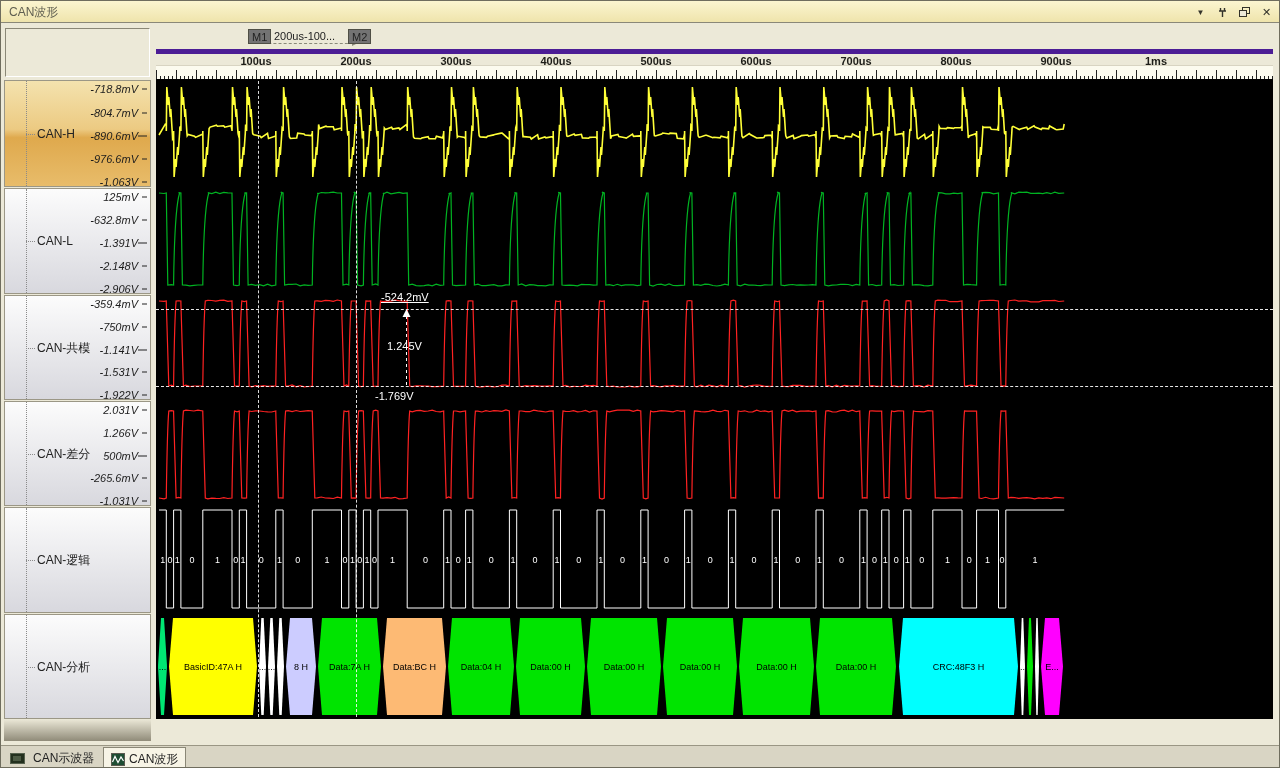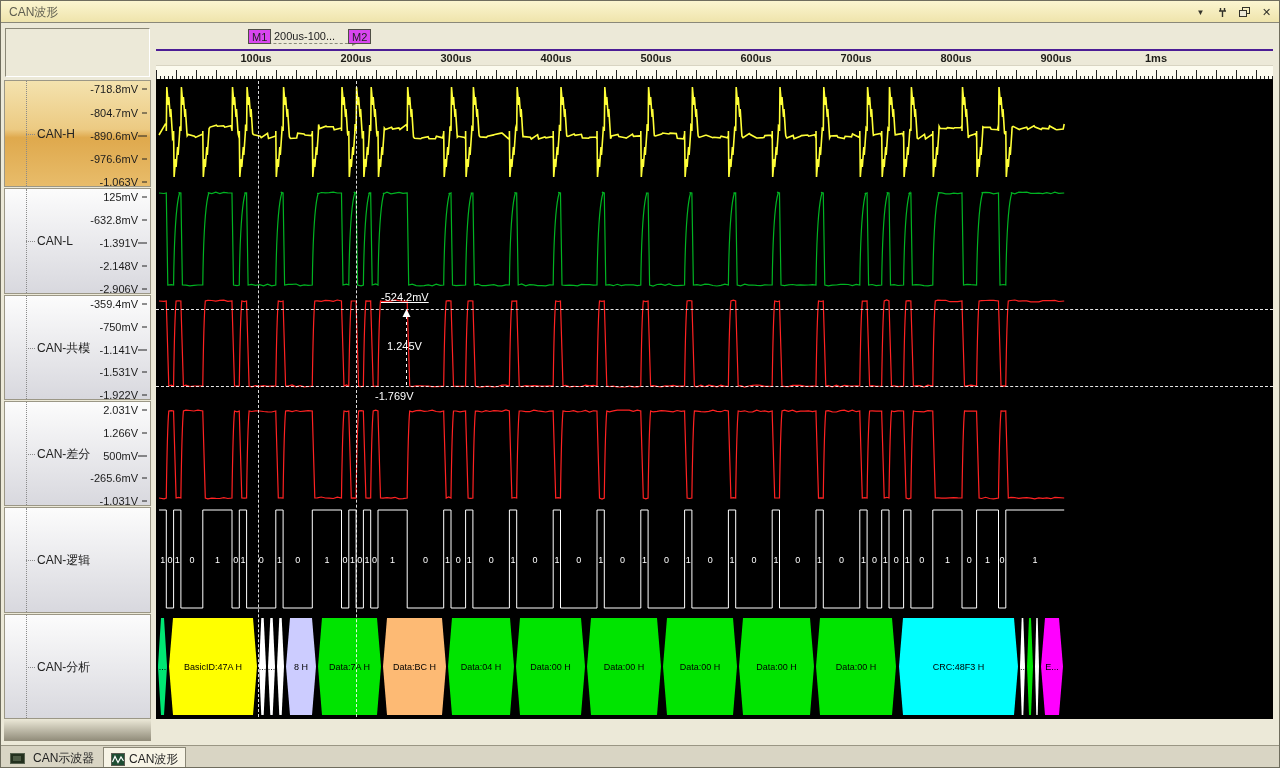--- a/index.html
+++ b/index.html
@@ -18,34 +18,34 @@
   #sidebar{position:absolute;left:2px;top:25px;width:150px;height:716px;background:#ECE9D8;}
   #sbtopbox{position:absolute;left:2px;top:2px;width:145px;height:49px;background:#ECE9D8;
     border:1px solid;border-color:#8a8776 #fff #fff #8a8776;}
   .chrow{position:absolute;left:1px;width:147px;border:1px solid #9b9786;
     background:linear-gradient(#fcfcfc,#d8d8de);}
   .chrow.sel{background:linear-gradient(#f4e2ae 0%,#ecca82 46%,#dfa94d 54%,#e8bc6a 100%);}
   .chrow .nm{position:absolute;left:32px;top:50%;transform:translateY(-50%);
     font-size:12px;color:#222;white-space:nowrap;}
   .chrow .tree{position:absolute;left:21px;top:0;bottom:0;border-left:1px dotted #8a8a8a;}
   .chrow .treeh{position:absolute;left:21px;width:9px;top:50%;border-top:1px dotted #8a8a8a;}
-  .scl{position:absolute;right:12px;font-size:11px;color:#1c1c1c;transform:translateY(-50%);white-space:nowrap;}
+  .scl{position:absolute;right:12px;font-size:11px;color:#1c1c1c;transform:translateY(-50%);white-space:nowrap;font-style:italic;}
   .stick{position:absolute;right:3px;height:1px;background:#222;transform:translateY(-50%);}
   #sbbottom{position:absolute;left:1px;top:693px;width:147px;height:22px;
     background:linear-gradient(#ece9d8,#908b79);}
   
   #cursorbar{position:absolute;left:155px;top:27px;width:1117px;height:20px;background:#ECE9D8;}
-  .mbox{position:absolute;top:1px;height:15px;padding:0 3px;background:#d946ef;
+  .mbox{position:absolute;top:1px;height:15px;padding:0 3px;background:#737373;
     border:1px solid #4f4f45;font-size:11px;line-height:14px;color:#222;}
   #mdelta{position:absolute;top:1px;font-size:11px;line-height:15px;color:#222;}
   #mdash{position:absolute;top:15px;border-top:1px dashed #8a8a7a;}
   #marrow{position:absolute;width:0;height:0;border-left:6px solid #8a8a7a;
     border-top:3px solid transparent;border-bottom:3px solid transparent;}
   #tlabels{position:absolute;left:155px;top:48px;width:1117px;height:19px;background:#ECE9D8;
-    border-top:2px solid #4c1d95;}
+    border-top:5px solid #4c1d95;}
   .tlab{position:absolute;top:1px;font-size:11px;font-weight:bold;color:#1d1d18;transform:translateX(-50%);}
   #ruler{position:absolute;left:155px;top:64px;width:1117px;height:14px;background:#FCFBEF;
     border-top:1px solid #d8d4c2;}
   #plot{position:absolute;left:155px;top:78px;width:1117px;height:640px;background:#000;}
   #plot svg{position:absolute;left:0;top:0;}
   .vcursor{position:absolute;top:2px;height:636px;width:0;border-left:1px dashed rgba(255,255,255,.85);z-index:30;}
   .hdash{position:absolute;left:0;width:1117px;height:0;border-top:1px dashed rgba(255,255,255,.9);z-index:25;}
   .meas{position:absolute;font-size:11px;color:#fff;z-index:31;white-space:nowrap;}
   .blk{position:absolute;top:539px;height:97px;display:flex;align-items:center;justify-content:center;
     font-size:9px;color:#000;overflow:hidden;white-space:nowrap;z-index:5;}

